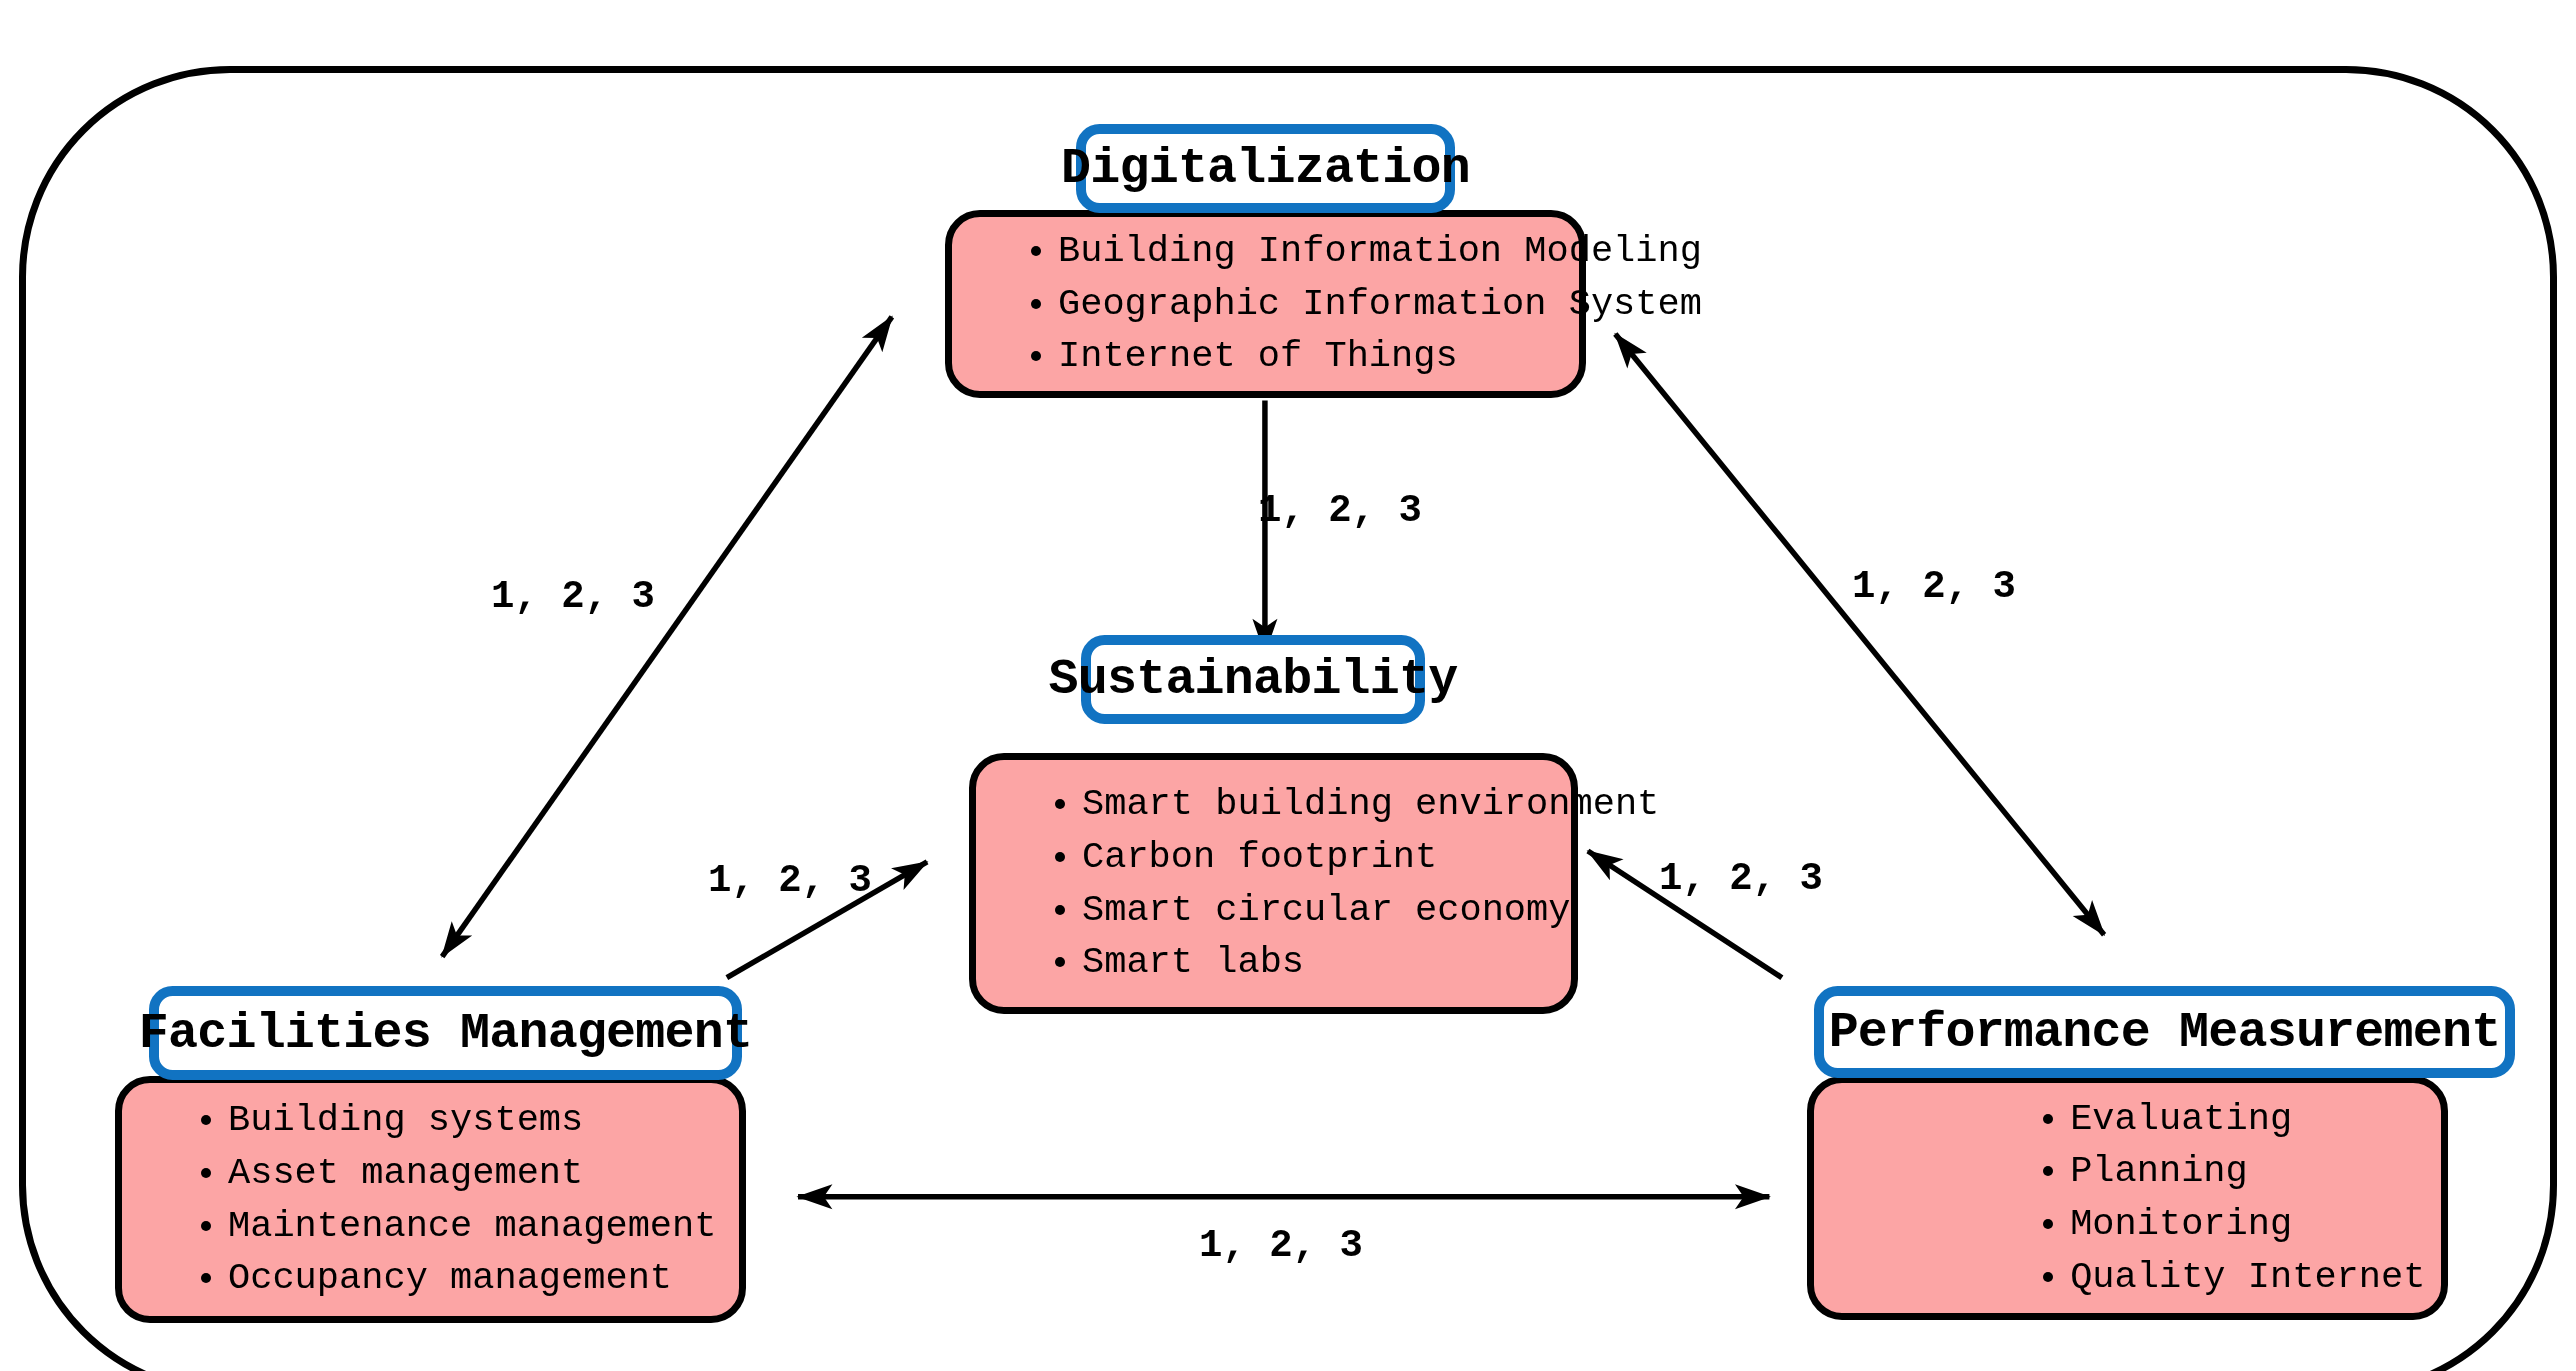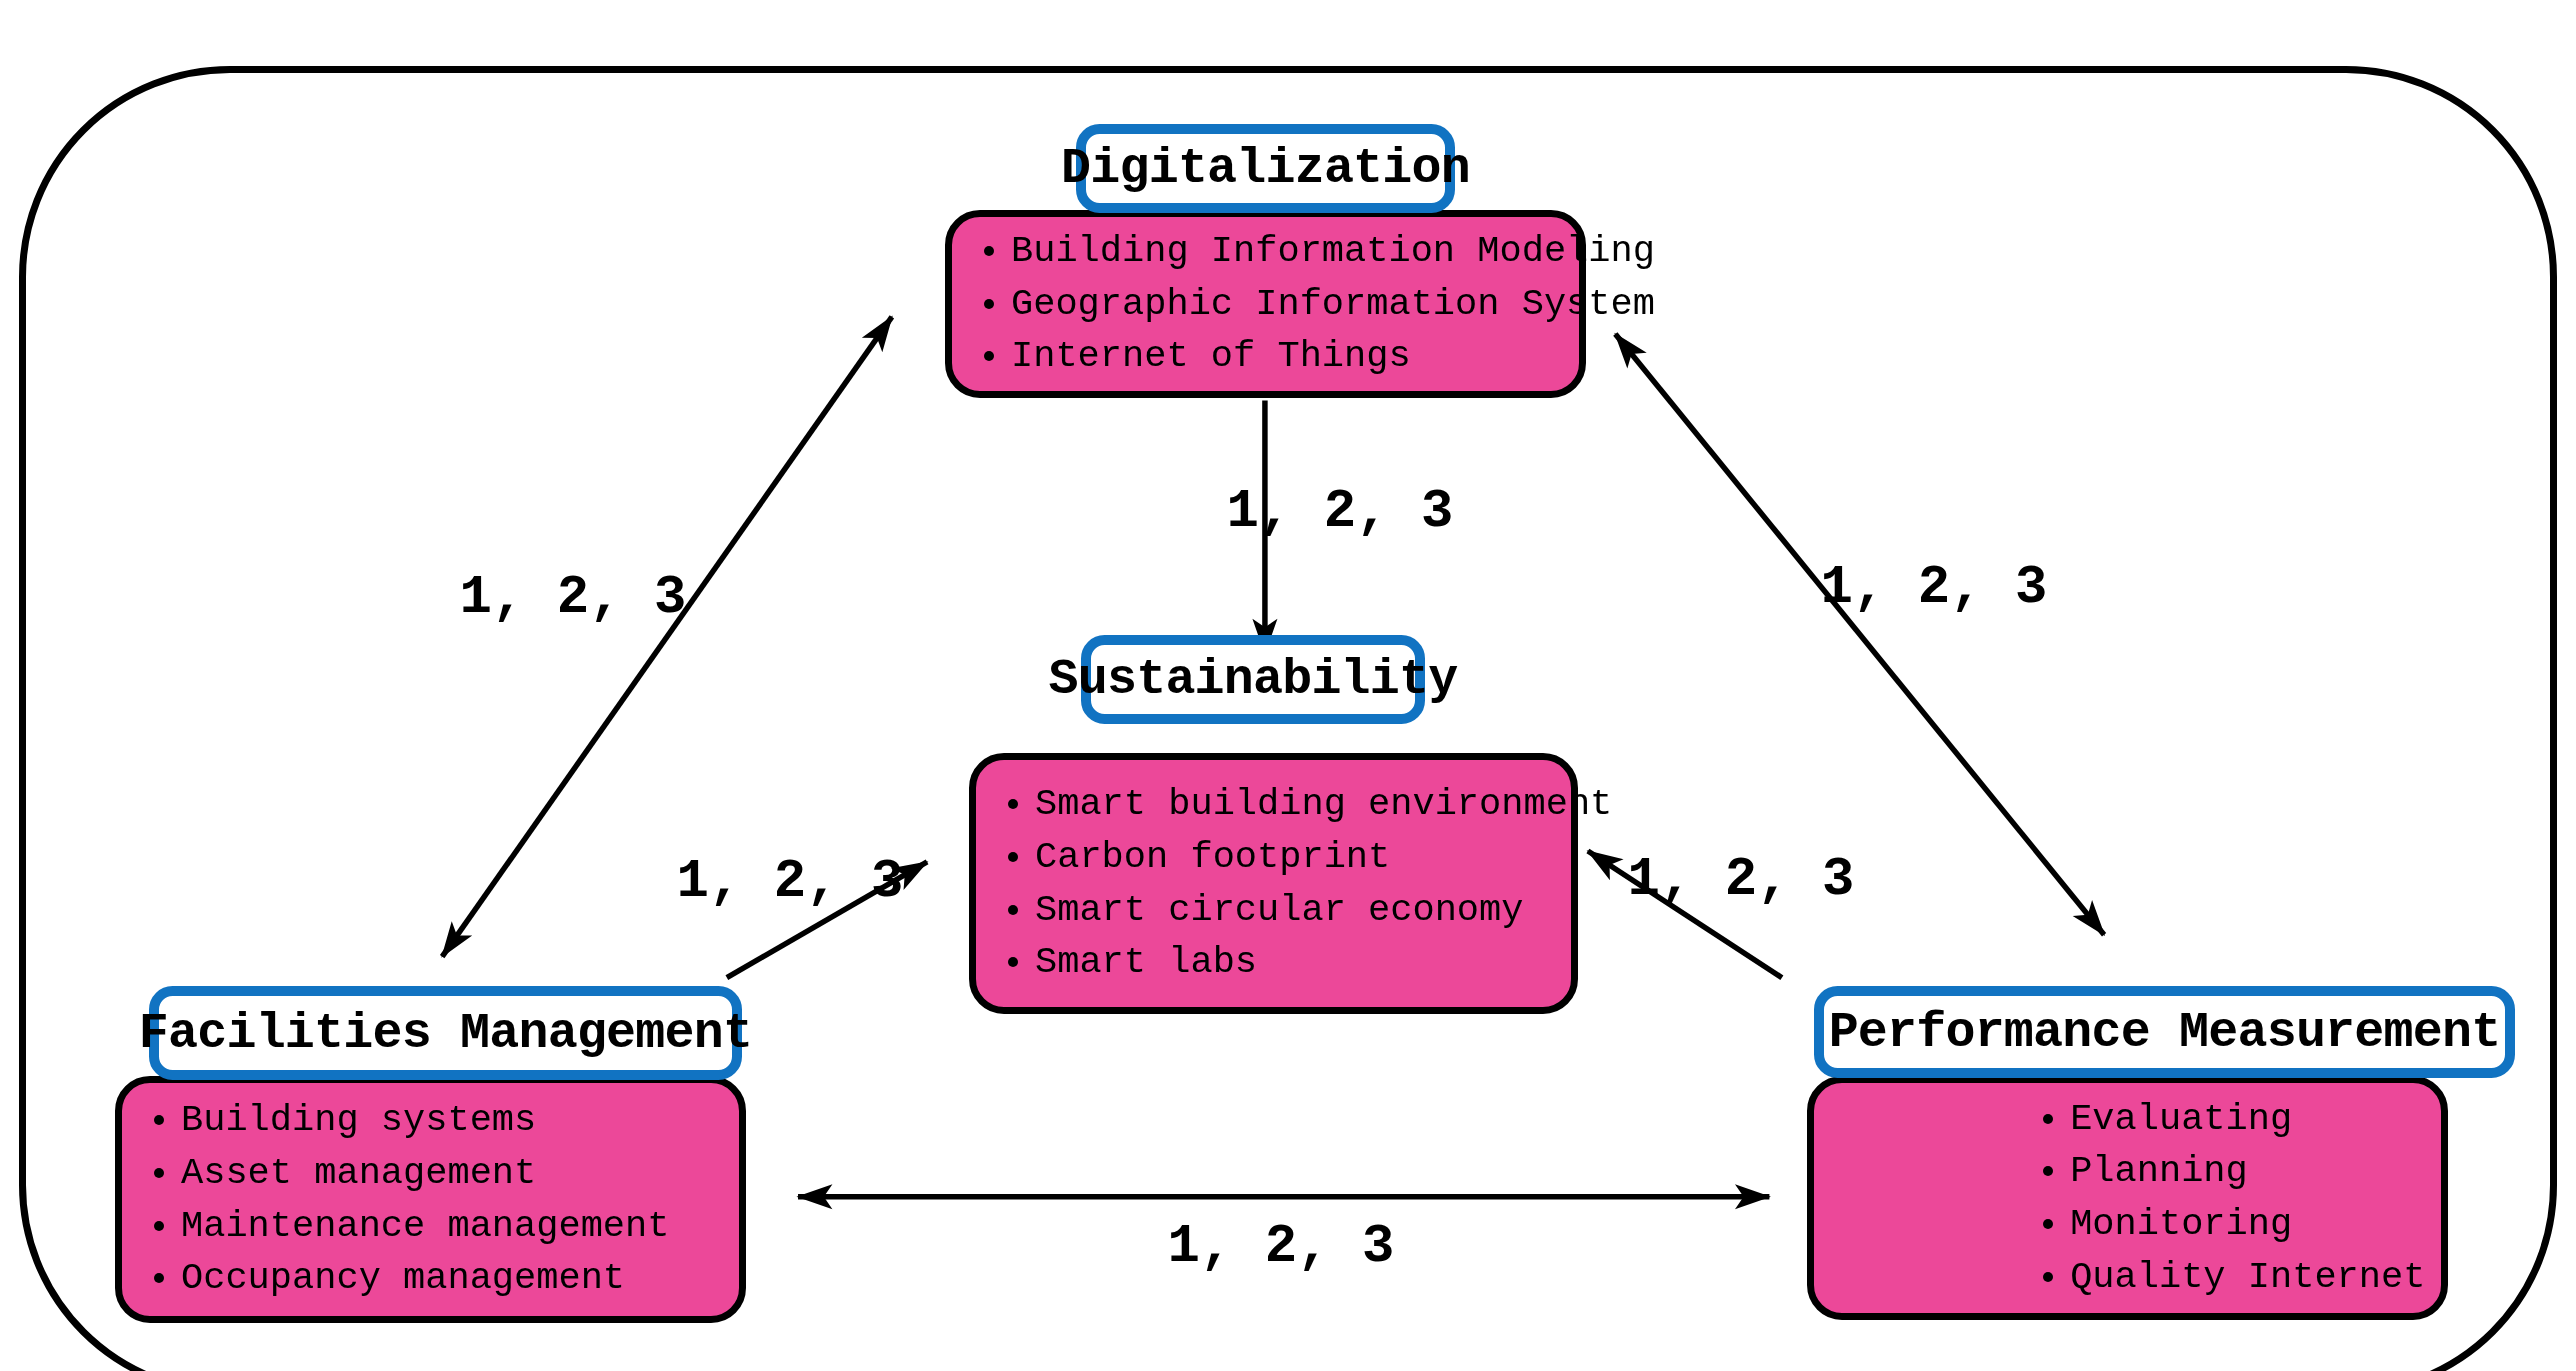--- a/index.html
+++ b/index.html
@@ -31,42 +31,43 @@
     z-index:3;
   }
   .title-box span{
     font-weight:bold;
     font-size:50px;
     white-space:nowrap;
     letter-spacing:-0.8px;
   }
   .content-box{
     position:absolute;
-    background:#ec4899;
+    background:#fca5a5;
     border:7px solid #000;
     border-radius:35px;
     box-sizing:border-box;
     display:flex;flex-direction:column;justify-content:center;
     z-index:2;
+    padding-left:47px;
   }
   .content-box ul{
     margin:0;
     padding:0 15.6px 0 59px;
     list-style:disc;
   }
   .content-box li{
     font-size:37px;
     line-height:1.42;
     white-space:nowrap;
   }
   .edge-label{
     position:absolute;
     transform:translate(-50%,-50%);
     font-weight:bold;
-    font-size:54px;
+    font-size:39px;
     white-space:nowrap;
     z-index:4;
   }
   svg.arrows{
     position:absolute;left:0;top:0;
     width:2576px;height:1371px;
     z-index:1;
     pointer-events:none;
   }
   svg.arrows line{stroke:#000;stroke-width:7;}

